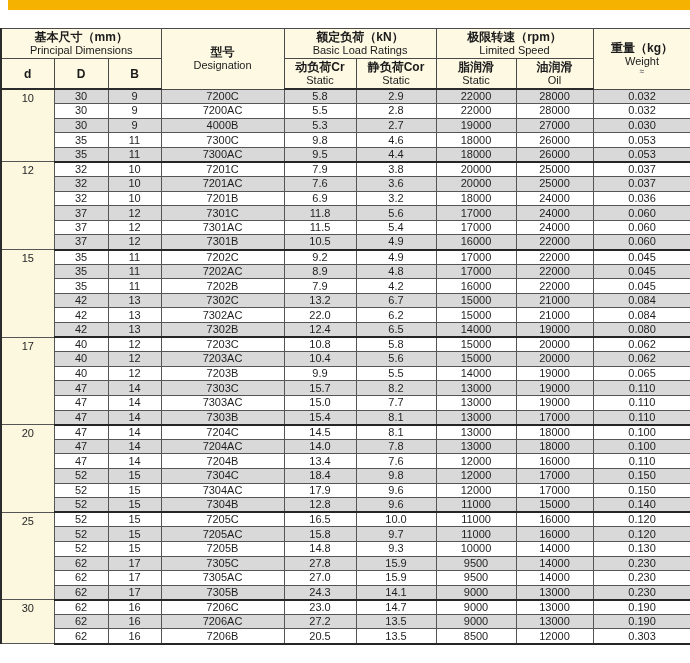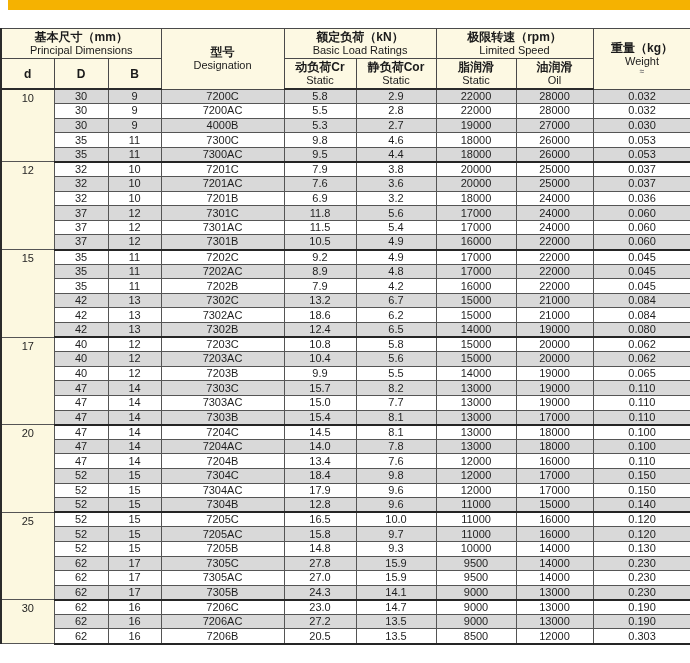--- a/index.html
+++ b/index.html
@@ -267,21 +267,21 @@
           <td>13.2</td>
           <td>6.7</td>
           <td>15000</td>
           <td>21000</td>
           <td>0.084</td>
         </tr>
         <tr class="white">
           <td>42</td>
           <td>13</td>
           <td>7302AC</td>
-          <td>18.6</td>
+          <td>22.0</td>
           <td>6.2</td>
           <td>15000</td>
           <td>21000</td>
           <td>0.084</td>
         </tr>
         <tr class="gray group-end">
           <td>42</td>
           <td>13</td>
           <td>7302B</td>
           <td>12.4</td>

